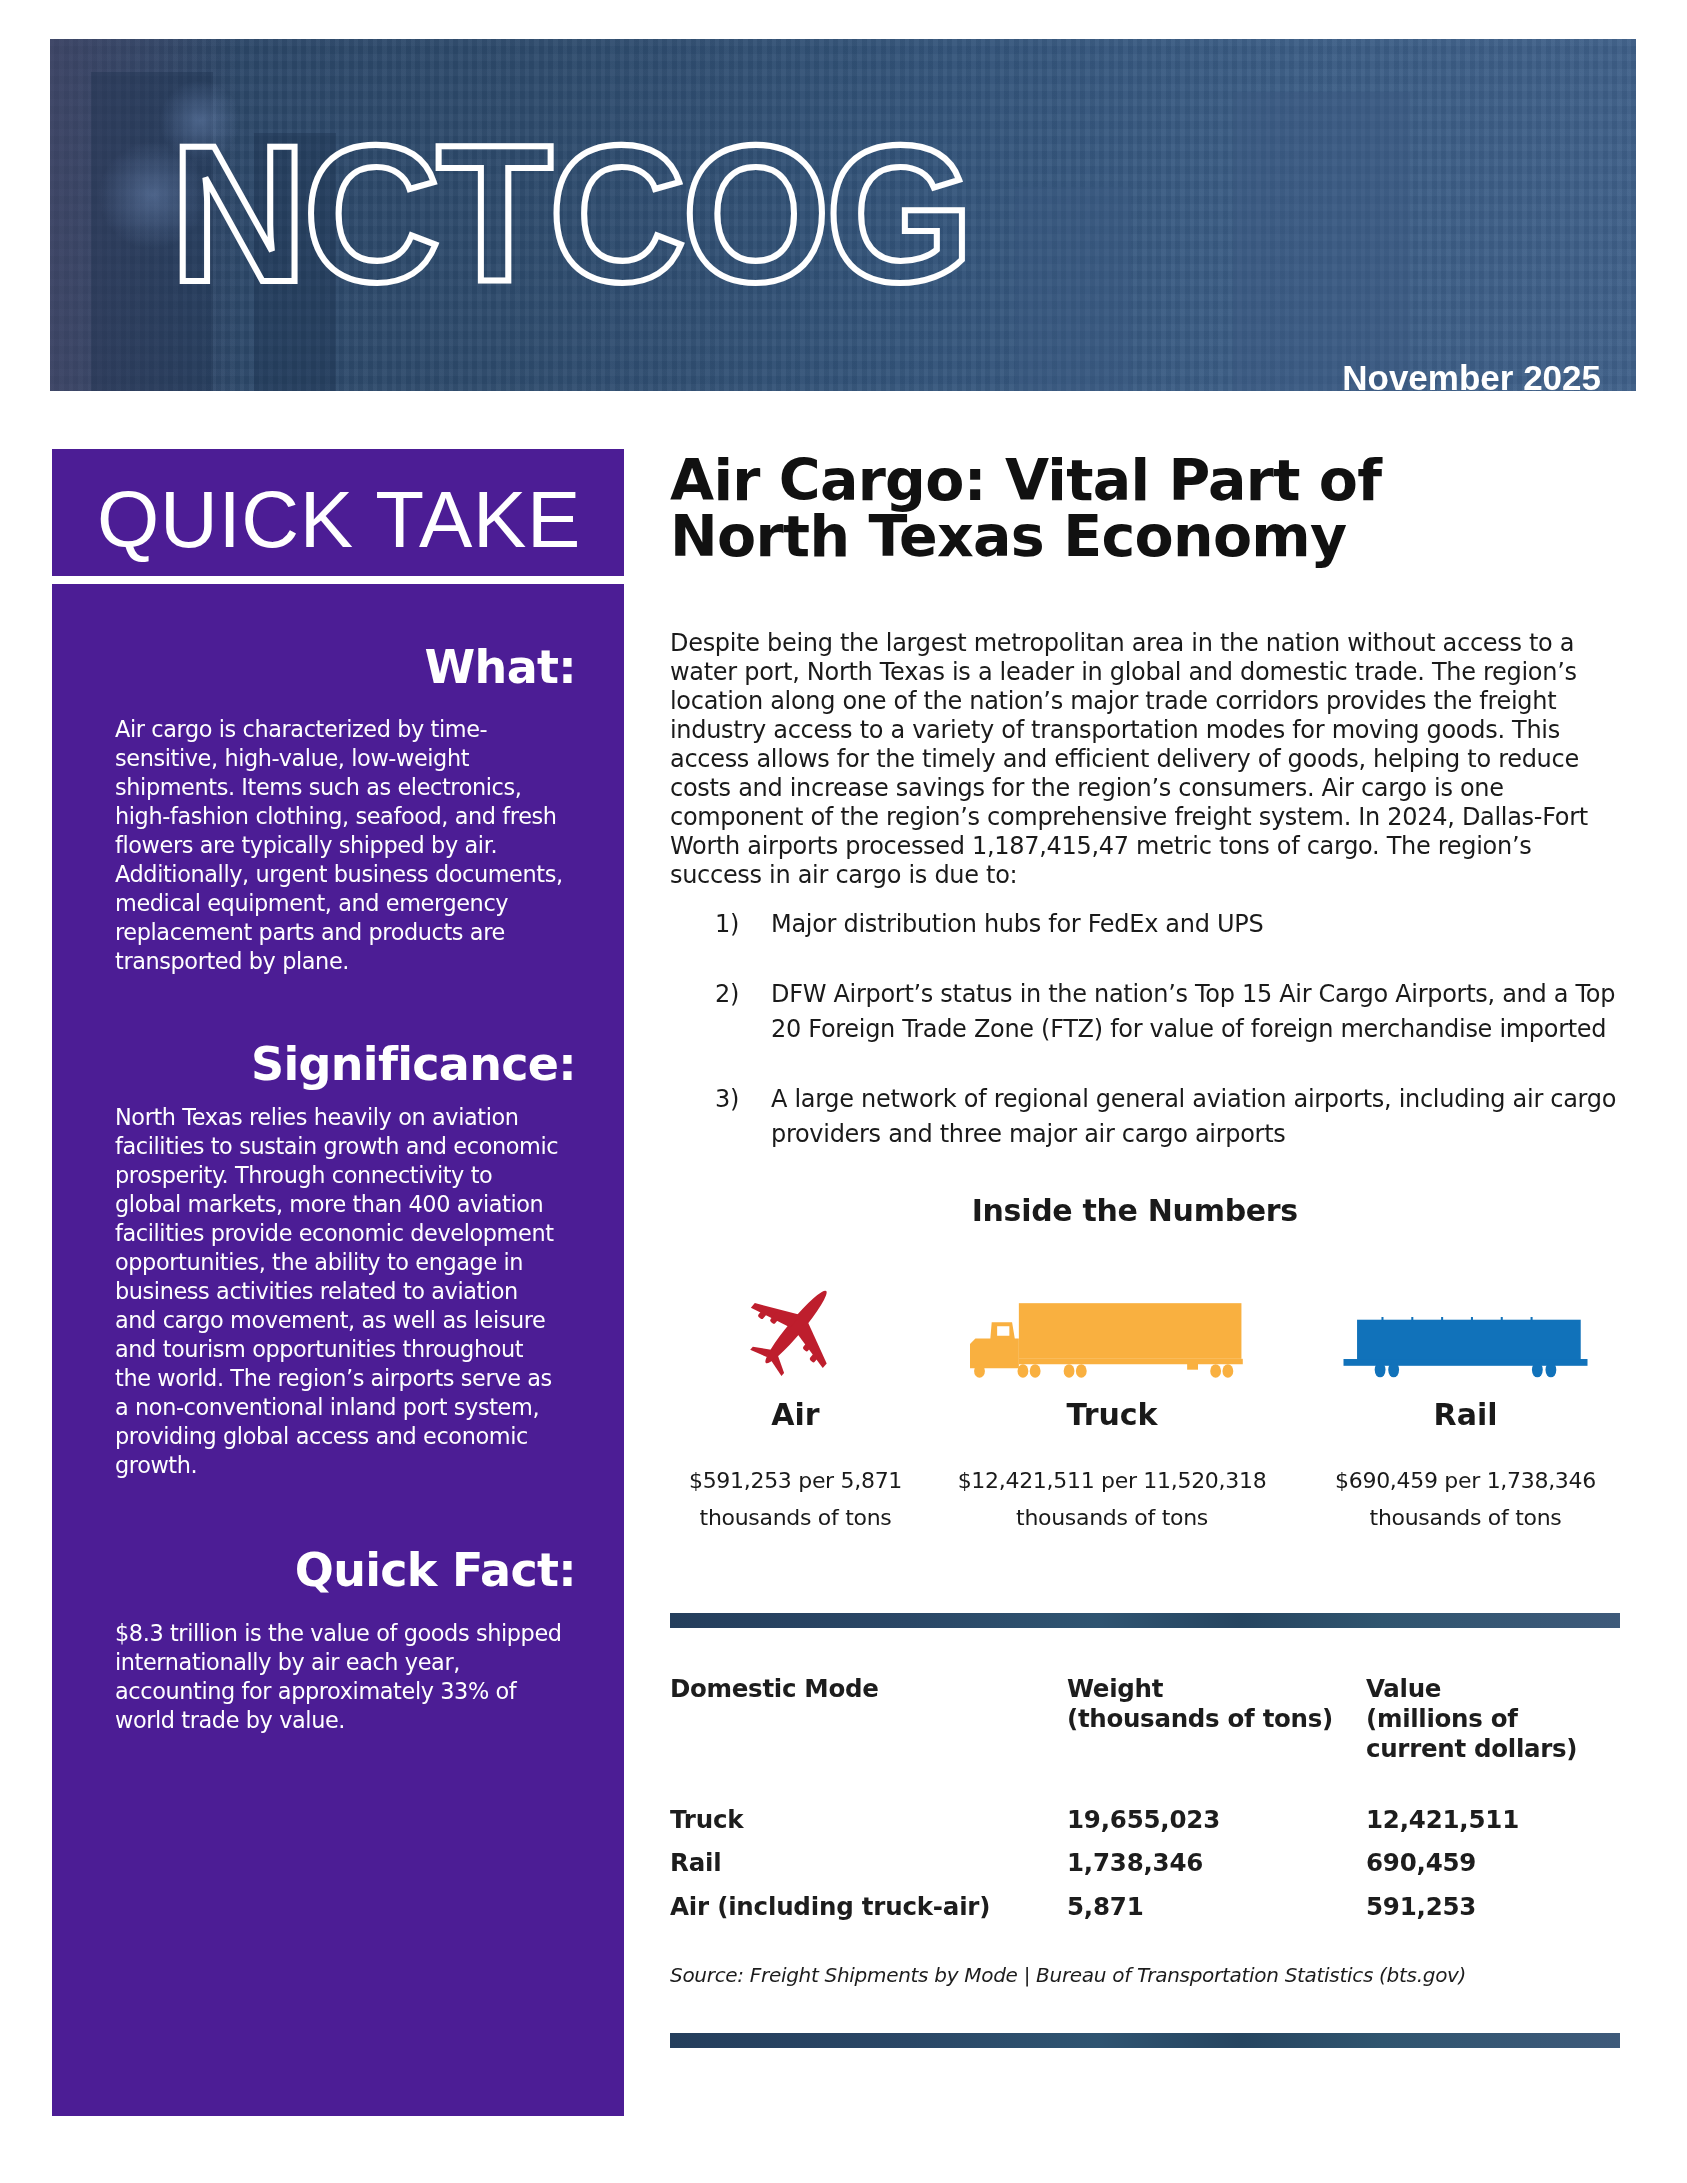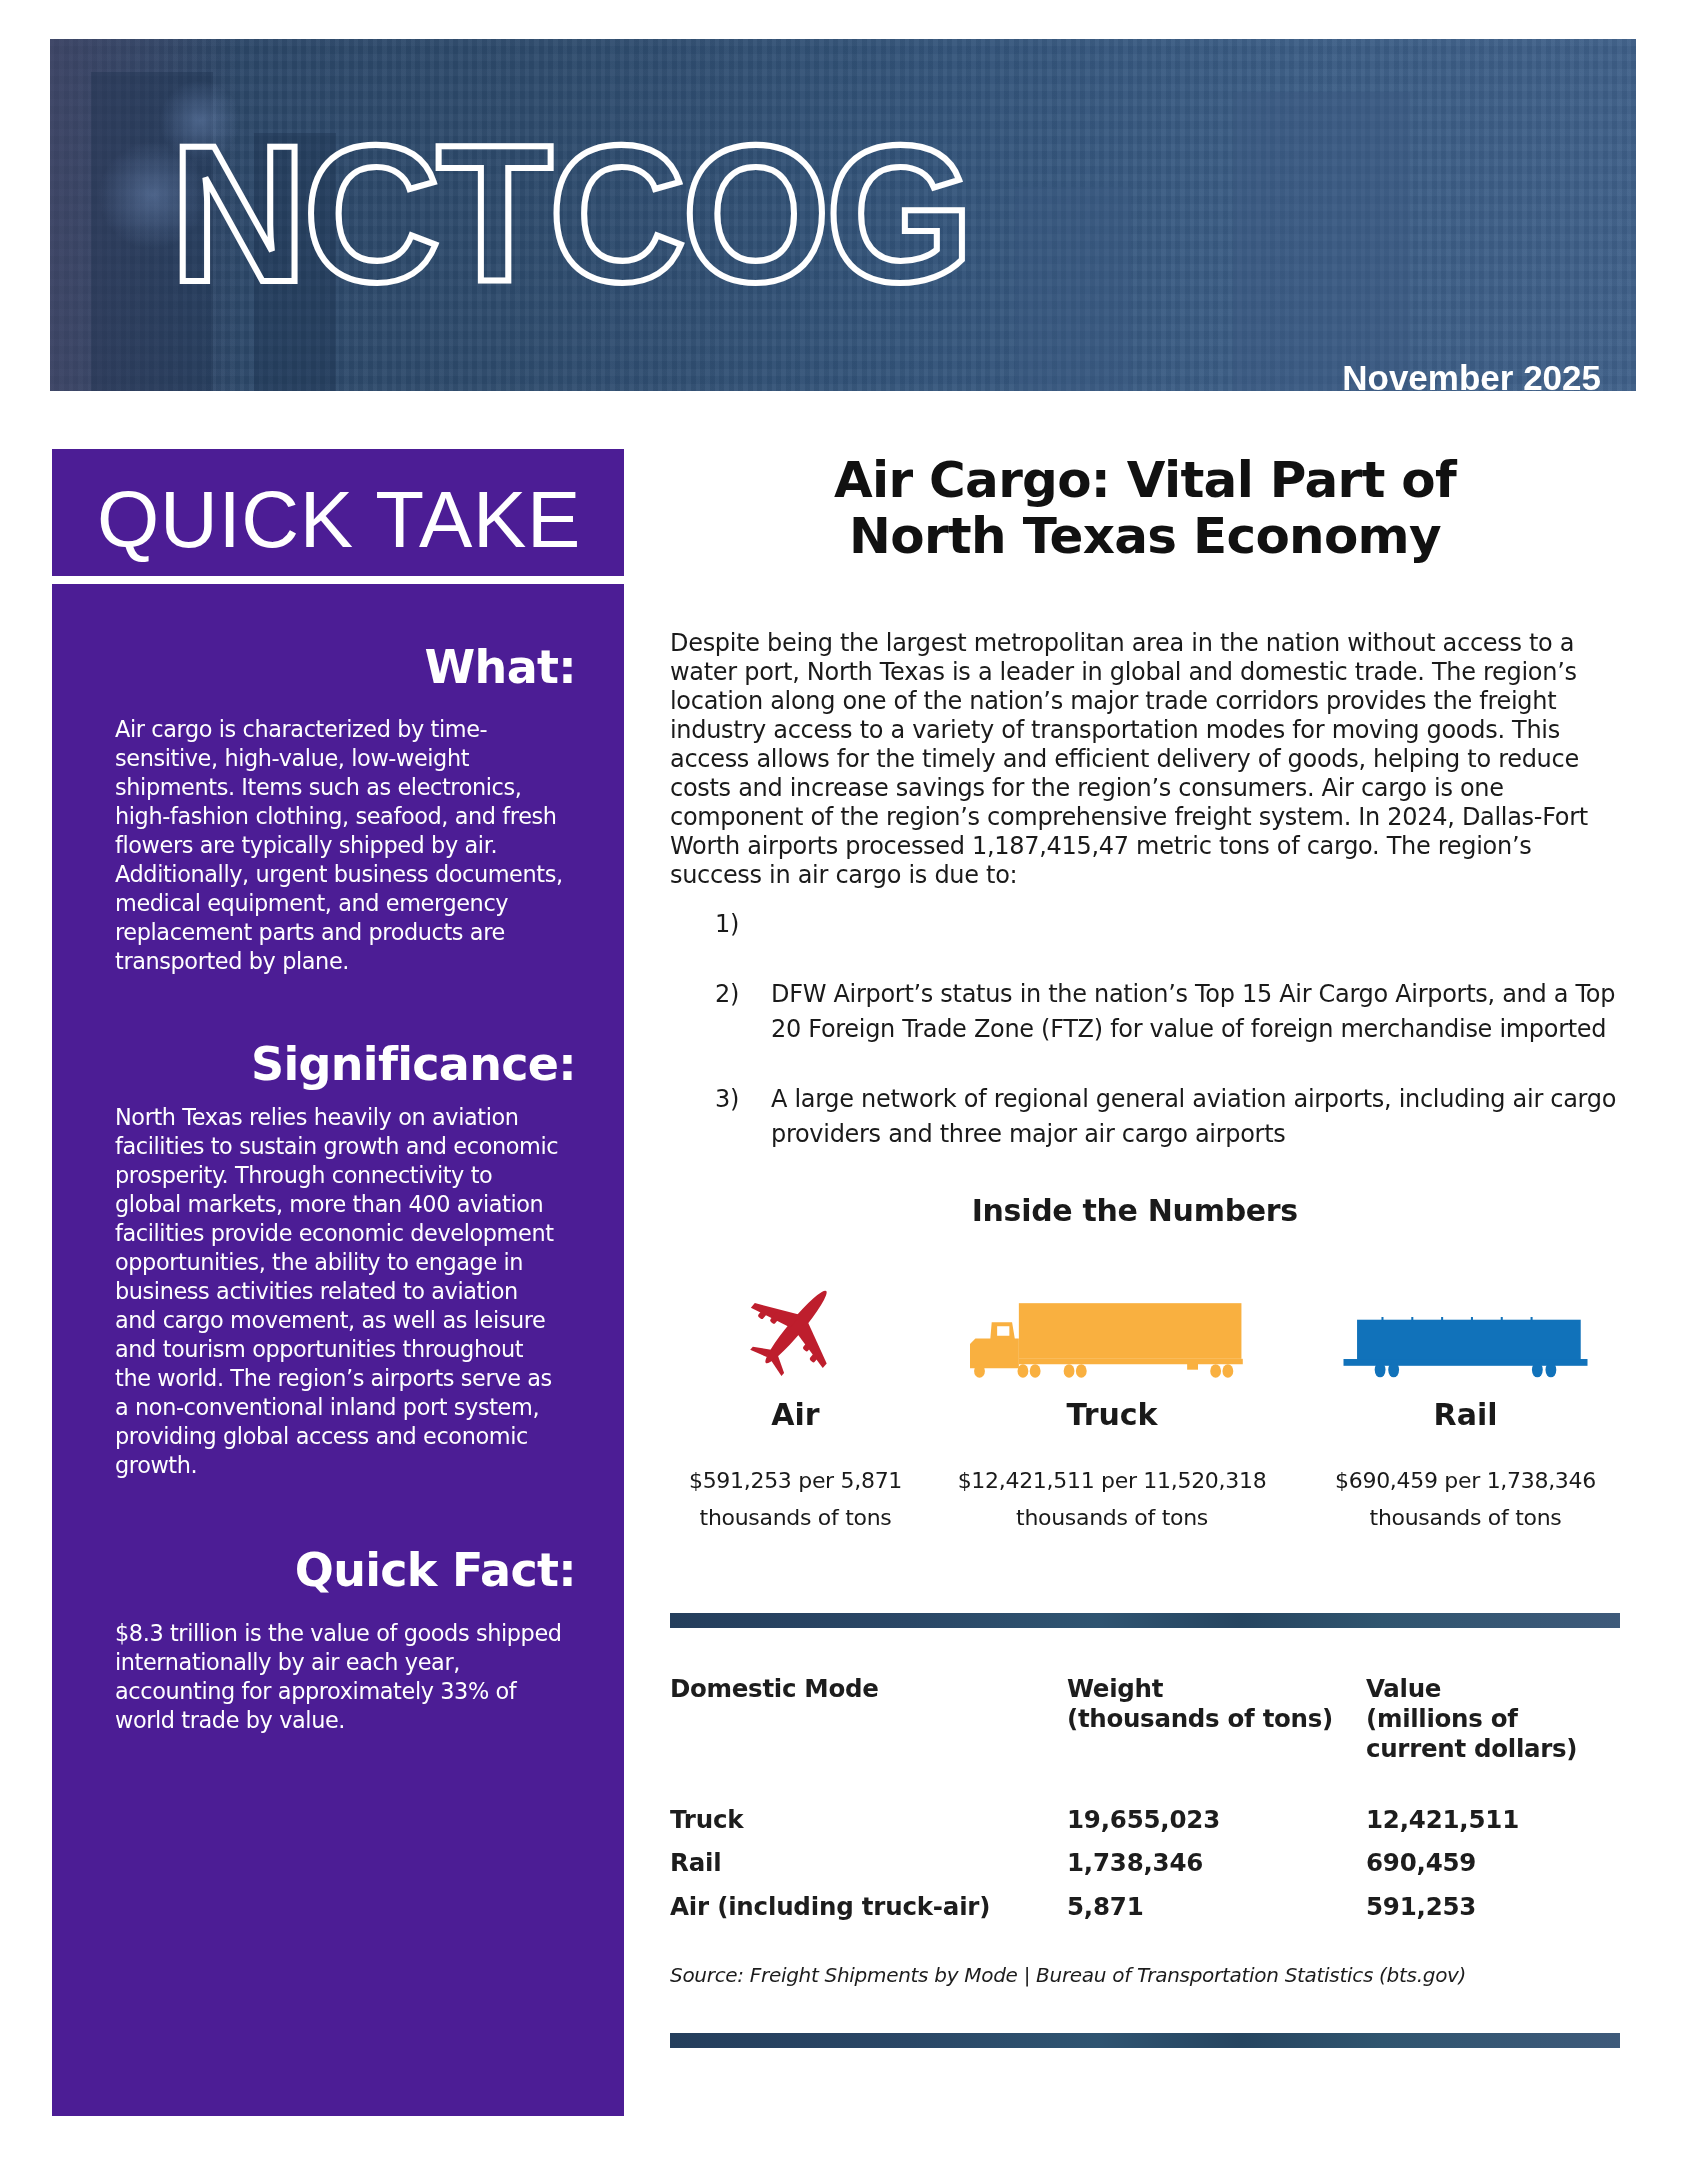--- a/index.html
+++ b/index.html
@@ -57,21 +57,21 @@
     text-align: right; font-size: 46px; font-weight: 700; margin: 0;
     font-family: "DejaVu Sans", sans-serif; letter-spacing: -0.7px;
   }
   .sb-body {
     font-size: 22.4px; line-height: 29px; margin: 13px;
     font-family: "DejaVu Sans", sans-serif; letter-spacing: -0.4px;
   }
   
   .main { position: absolute; left: 670px; top: 449px; width: 950px; }
   .article-title {
-    text-align: center; font-size: 50px; font-weight: 700; line-height: 56px;
+    text-align: left; font-size: 57px; font-weight: 700; line-height: 56px;
     margin: 2.7px 0 0 0; font-family: "DejaVu Sans", sans-serif; letter-spacing: -0.7px;
     color: #111;
   }
   .intro {
     margin: 65px 0 0 0; font-size: 24px; line-height: 29px; color: #1a1a1a;
     letter-spacing: -0.3px;
   }
   .reasons { list-style: none; margin: 17.7px 0 0 0; padding: 0; }
   .reasons li {
     display: flex; font-size: 24px; line-height: 35px; margin-bottom: 35px;
@@ -145,20 +145,21 @@
   <h1 class="article-title">
     <span>Air Cargo: Vital Part of</span><br>
     <span>North Texas Economy</span>
   </h1>
 
   <p class="intro">Despite being the largest metropolitan area in the nation without access to a water port, North Texas is a leader in global and domestic trade. The region’s location along one of the nation’s major trade corridors provides the freight industry access to a variety of transportation modes for moving goods. This access allows for the timely and efficient delivery of goods, helping to reduce costs and increase savings for the region’s consumers. Air cargo is one component of the region’s comprehensive freight system. In 2024, Dallas-Fort Worth airports processed 1,187,415,47 metric tons of cargo. The region’s success in air cargo is due to:</p>
 
   <ol class="reasons">
     <li>
       <span class="num">1)</span>
+      <span class="txt">Major distribution hubs for FedEx and UPS</span>
     </li>
     <li>
       <span class="num">2)</span>
       <span class="txt">DFW Airport’s status in the nation’s Top 15 Air Cargo Airports, and a Top 20 Foreign Trade Zone (FTZ) for value of foreign merchandise imported</span>
     </li>
     <li>
       <span class="num">3)</span>
       <span class="txt">A large network of regional general aviation airports, including air cargo providers and three major air cargo airports</span>
     </li>
   </ol>

